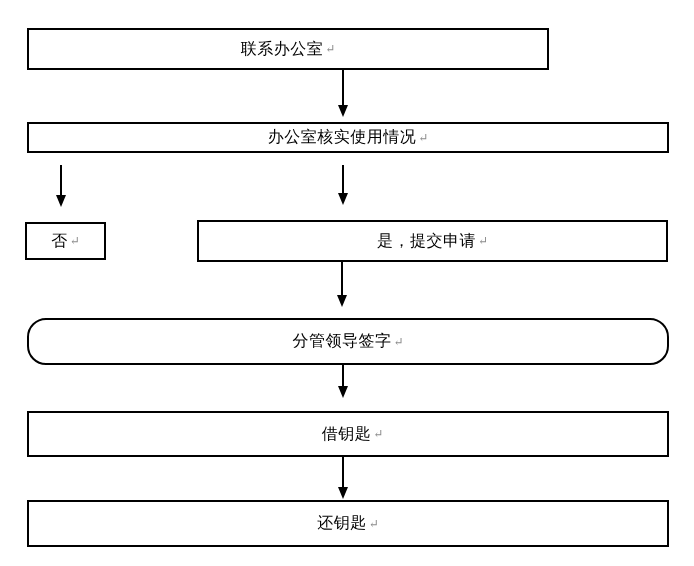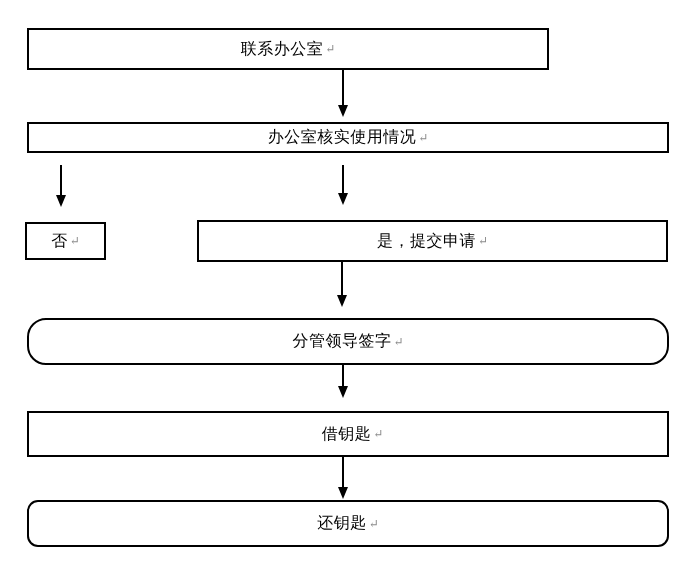--- a/index.html
+++ b/index.html
@@ -113,18 +113,18 @@
   <div class="box" style="left:27px; top:411px; width:642px; height:46px;padding-left:9px;">
     <span class="label">借钥匙</span>
       <span class="mark">↵</span>
   </div>
 
   <div class="arrow" style="left:338px; top:457px;">
     <div class="shaft" style="height:30px;"></div>
     <div class="head"></div>
   </div>
 
-  <div class="box" style="left:27px; top:500px; width:642px; height:47px;border-radius:11px;">
+  <div class="box" style="left:27px; top:500px; width:642px; height:47px;">
     <span class="label">还钥匙</span>
       <span class="mark">↵</span>
   </div>
 
 </div>
 
 </body></html>

